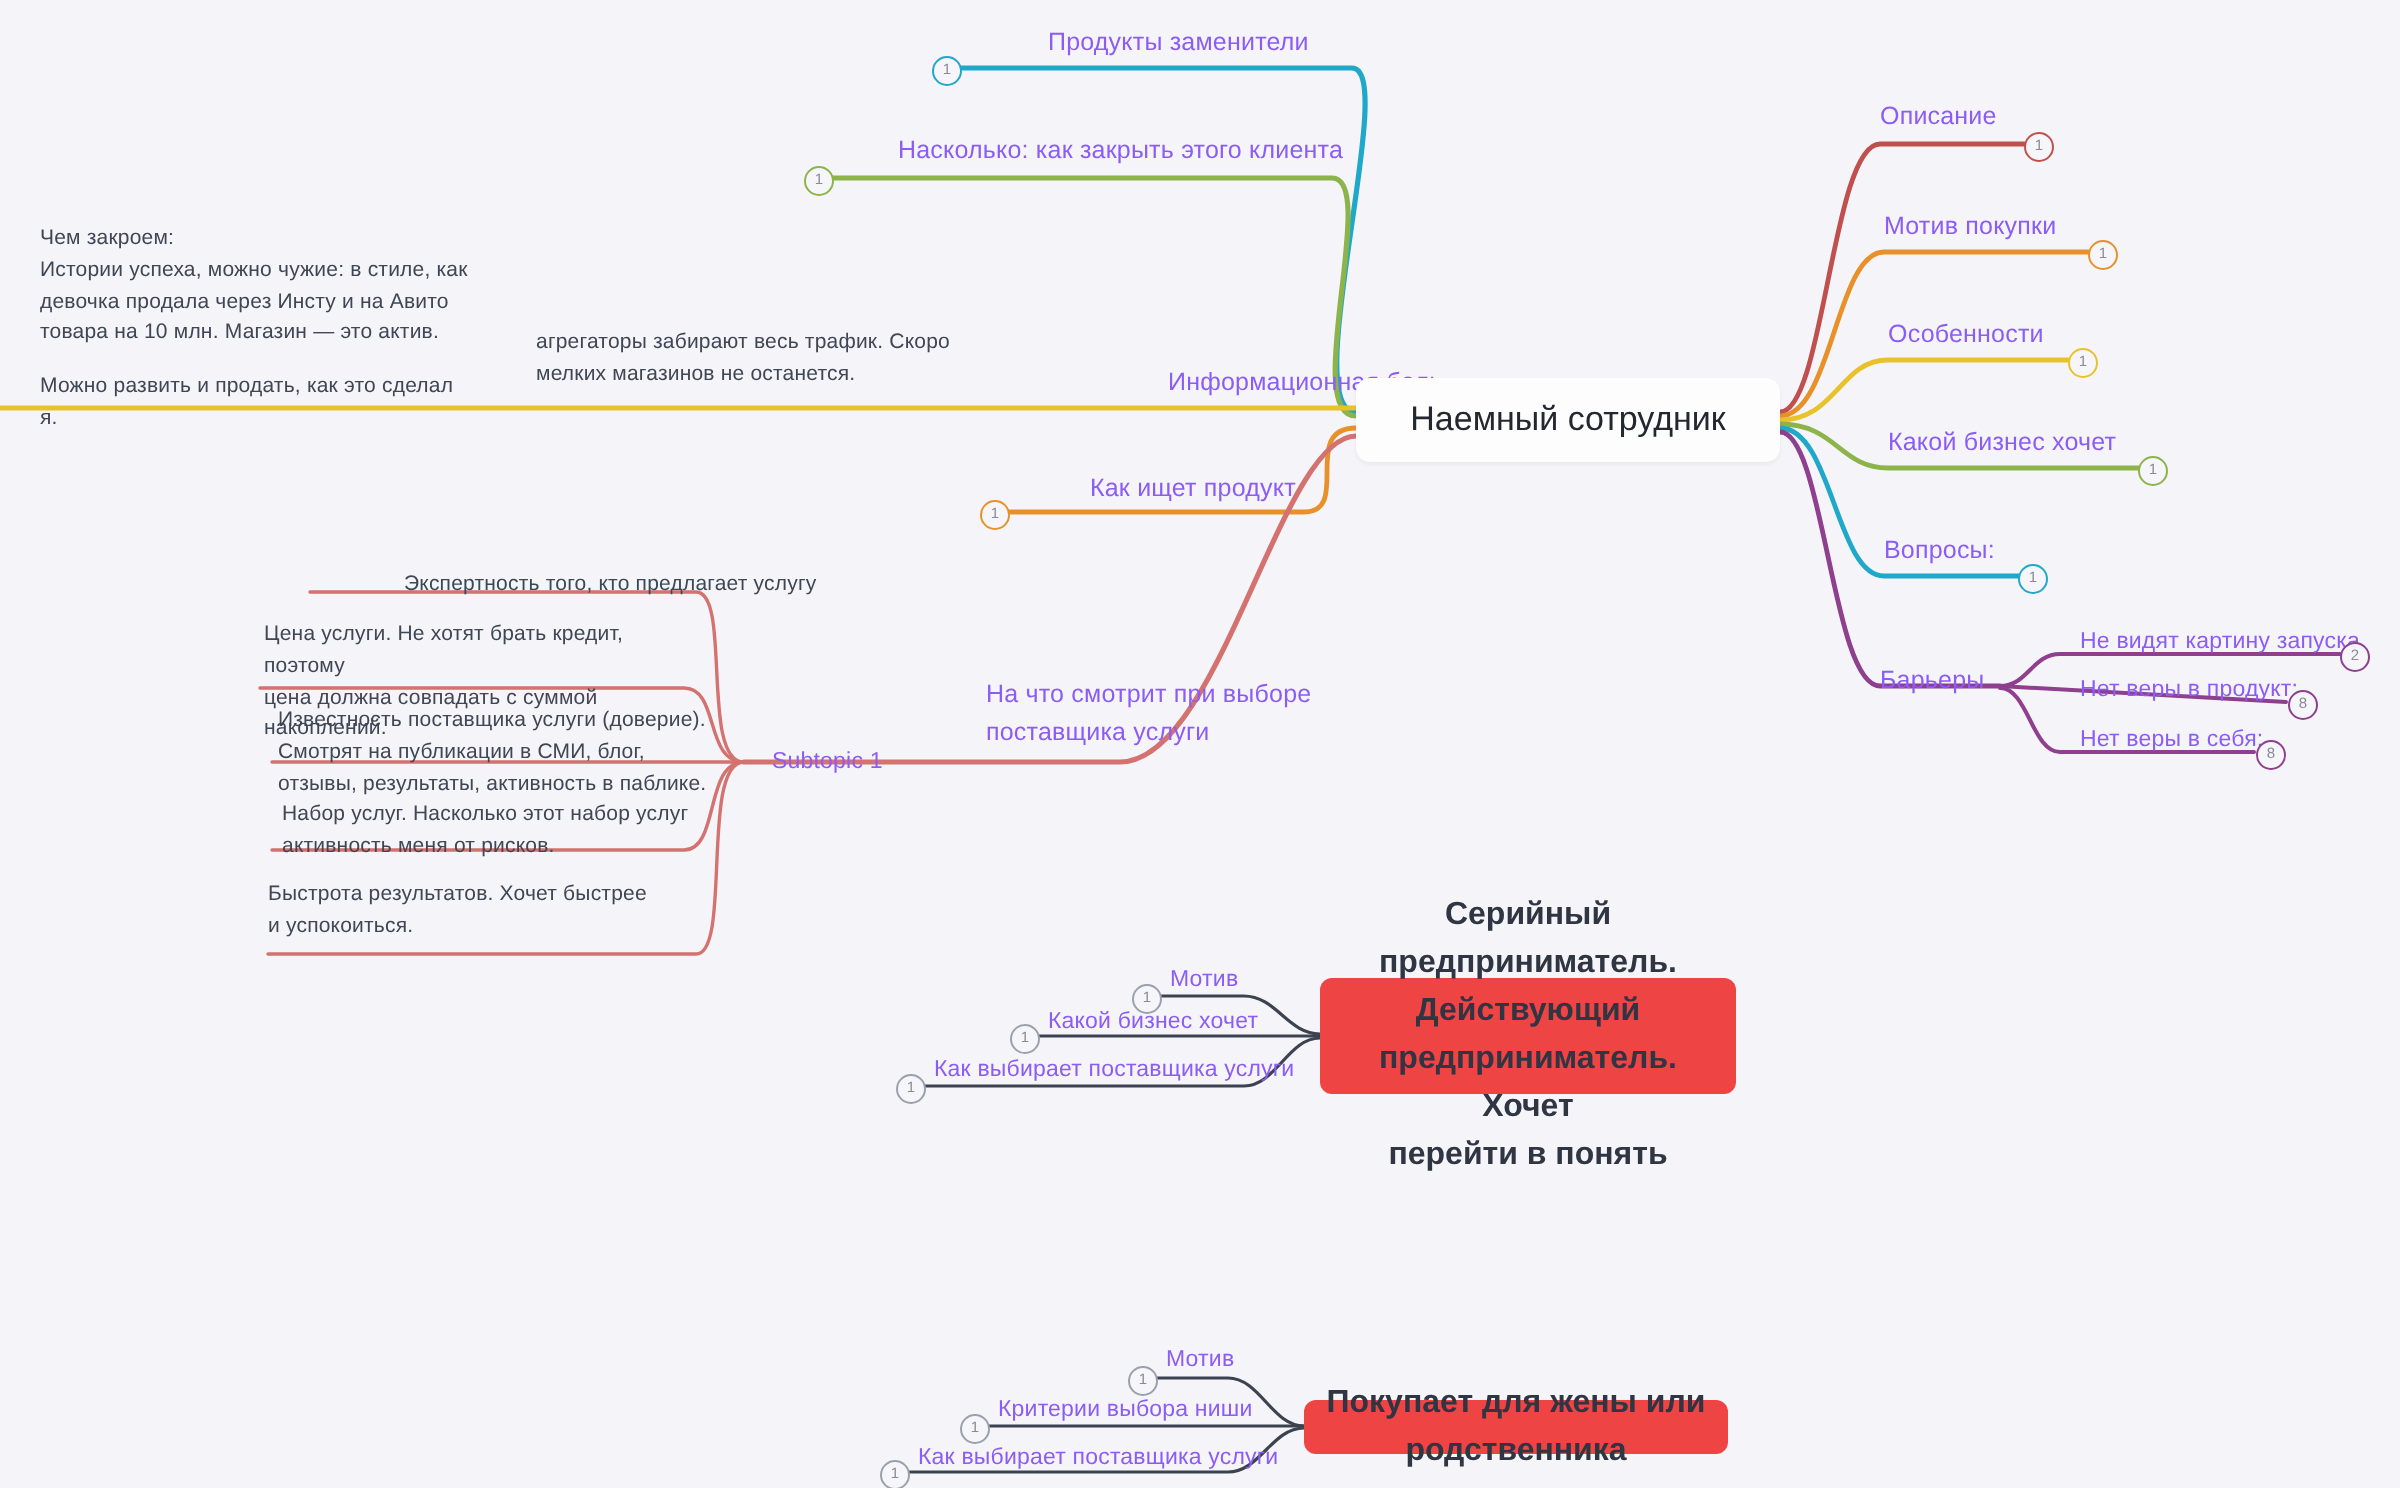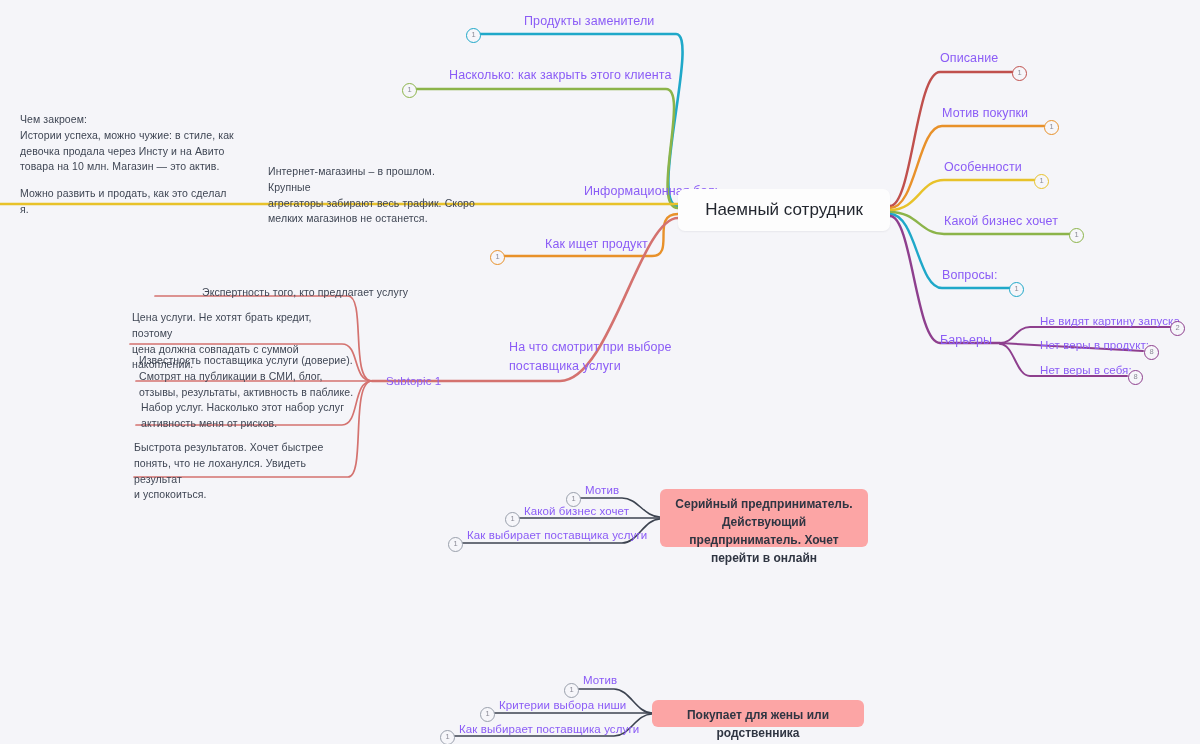--- a/index.html
+++ b/index.html
@@ -48,27 +48,27 @@
     display: flex;
     align-items: center;
     justify-content: center;
     font-size: 17px;
     color: #23272f;
     box-shadow: 0 1px 2px rgba(20,20,40,.06);
     z-index: 6;
   }
   .box {
     position: absolute;
-    background: #fca5a5;
+    background: #ef4444;
     border-radius: 6px;
     display: flex;
-    align-items: flex-start;
+    align-items: center;
     justify-content: center;
     text-align: center;
-    font-size: 12px;
+    font-size: 16px;
     font-weight: bold;
     color: #2f3542;
     line-height: 1.5;
     padding: 6px 10px;
     box-sizing: border-box;
     z-index: 5;
   }
   .badge {
     position: absolute;
     width: 13px;
@@ -166,28 +166,27 @@
   <div>Чем закроем:</div>
   <div>Истории успеха, можно чужие: в стиле, как</div>
   <div>девочка продала через Инсту и на Авито</div>
   <div>товара на 10 млн. Магазин — это актив.</div>
   <div style="height:11px;"></div>
   <div>Можно развить и продать, как это сделал</div>
   <div>я.</div>
 </div>
 
 <div class="lbl small" style="left:268px; top:164px; width:210px; white-space:normal;">
-  <div>Интернет-магазины – в прошлом. Крупные</div>
   <div>агрегаторы забирают весь трафик. Скоро</div>
   <div>мелких магазинов не останется.</div>
 </div>
 
 <div class="lbl" style="left:386px; top:373px;">Subtopic 1</div>
 
-<div class="lbl big" style="left:509px; top:338px; line-height:1.5;">
+<div class="lbl big" style="left:493px; top:338px; line-height:1.5;">
   <div>На что смотрит при выборе</div>
   <div>поставщика услуги</div>
 </div>
 
 <div class="lbl small" style="left:157px; top:285px;margin-left:45px;">
   <div>Экспертность того, кто предлагает услугу</div>
 </div>
 
 <div class="lbl small" style="left:132px; top:310px; width:220px; white-space:normal;">
   <div>Цена услуги. Не хотят брать кредит, поэтому</div>
@@ -201,29 +200,28 @@
   <div>отзывы, результаты, активность в паблике.</div>
 </div>
 
 <div class="lbl small" style="left:141px; top:400px; width:215px; white-space:normal;">
   <div>Набор услуг. Насколько этот набор услуг</div>
   <div>активность меня от рисков.</div>
 </div>
 
 <div class="lbl small" style="left:134px; top:440px; width:215px; white-space:normal;">
   <div>Быстрота результатов. Хочет быстрее</div>
-  <div>понять, что не лоханулся. Увидеть результат</div>
   <div>и успокоиться.</div>
 </div>
 
 <div class="box" style="left:660px; top:489px; width:208px; height:58px;">
   <div>
     <div>Серийный предприниматель.</div>
     <div>Действующий предприниматель. Хочет</div>
-    <div>перейти в онлайн</div>
+    <div>перейти в понять</div>
   </div>
 </div>
 
 <div class="lbl" style="left:585px; top:482px;">Мотив</div>
 <div class="badge" style="left:566px; top:492px; border-color:#9aa0ac;">1</div>
 
 <div class="lbl" style="left:524px; top:503px;">Какой бизнес хочет</div>
 <div class="badge" style="left:505px; top:512px; border-color:#9aa0ac;">1</div>
 
 <div class="lbl" style="left:467px; top:527px;">Как выбирает поставщика услуги</div>

